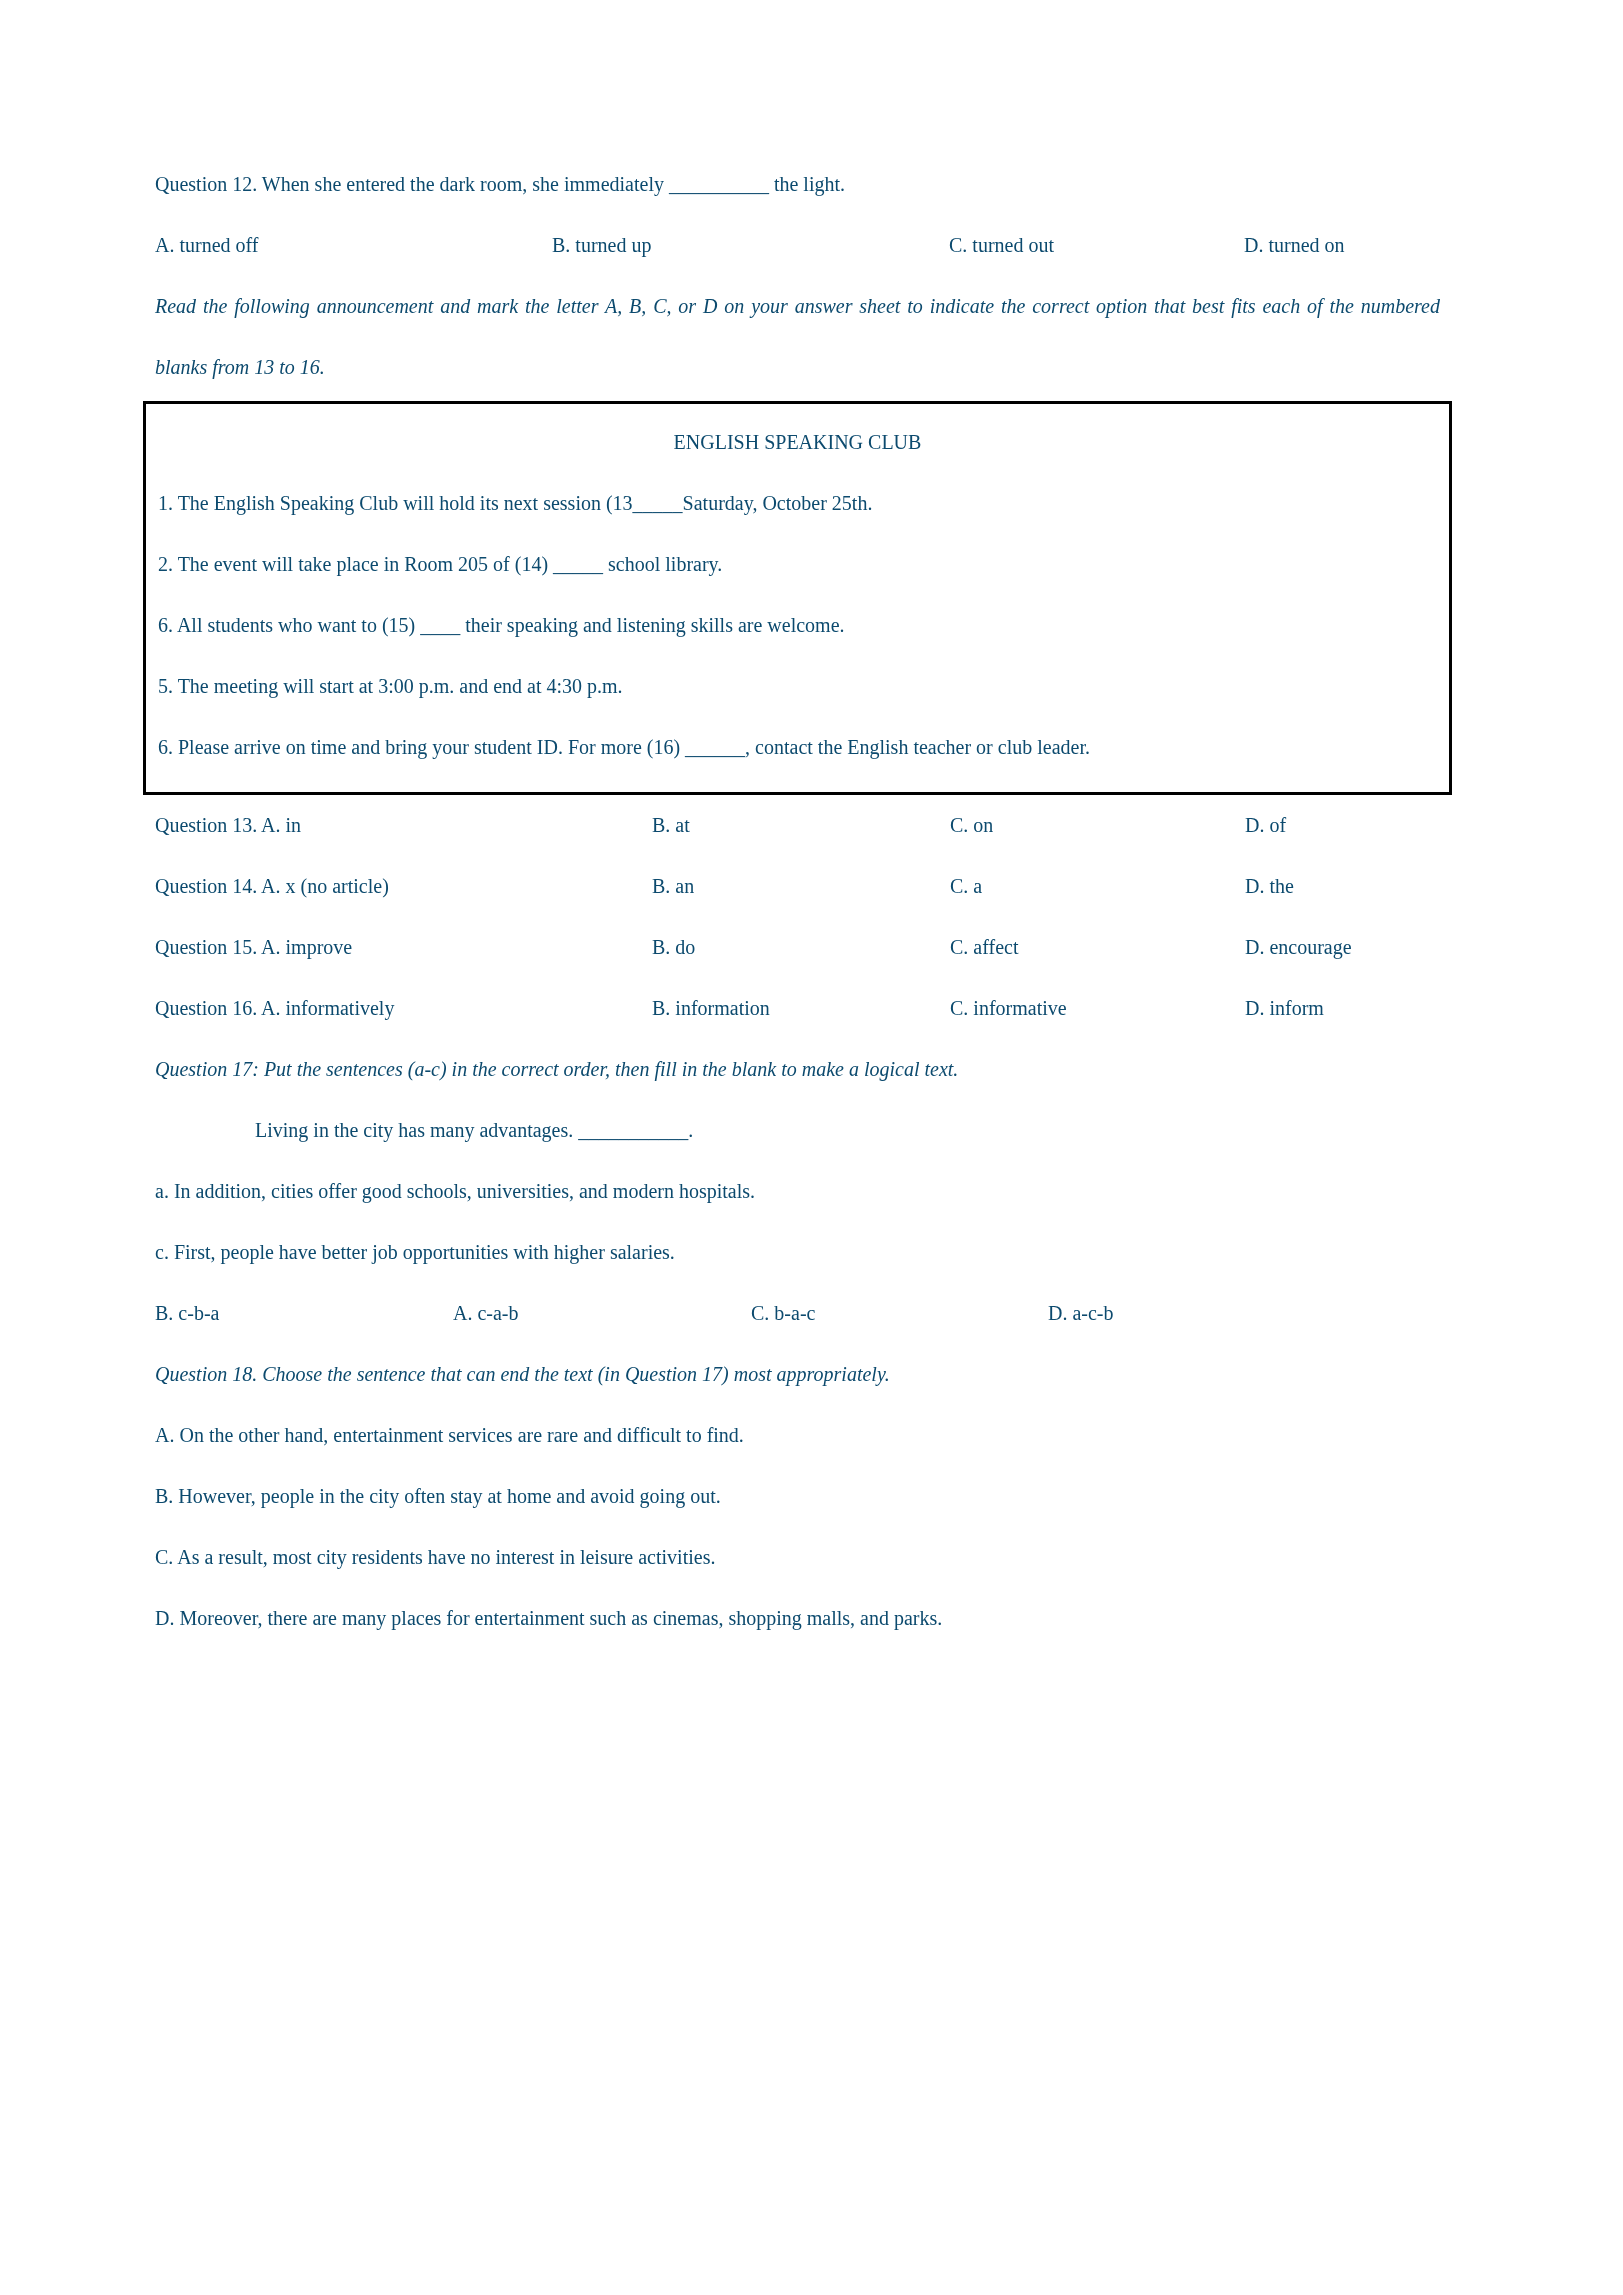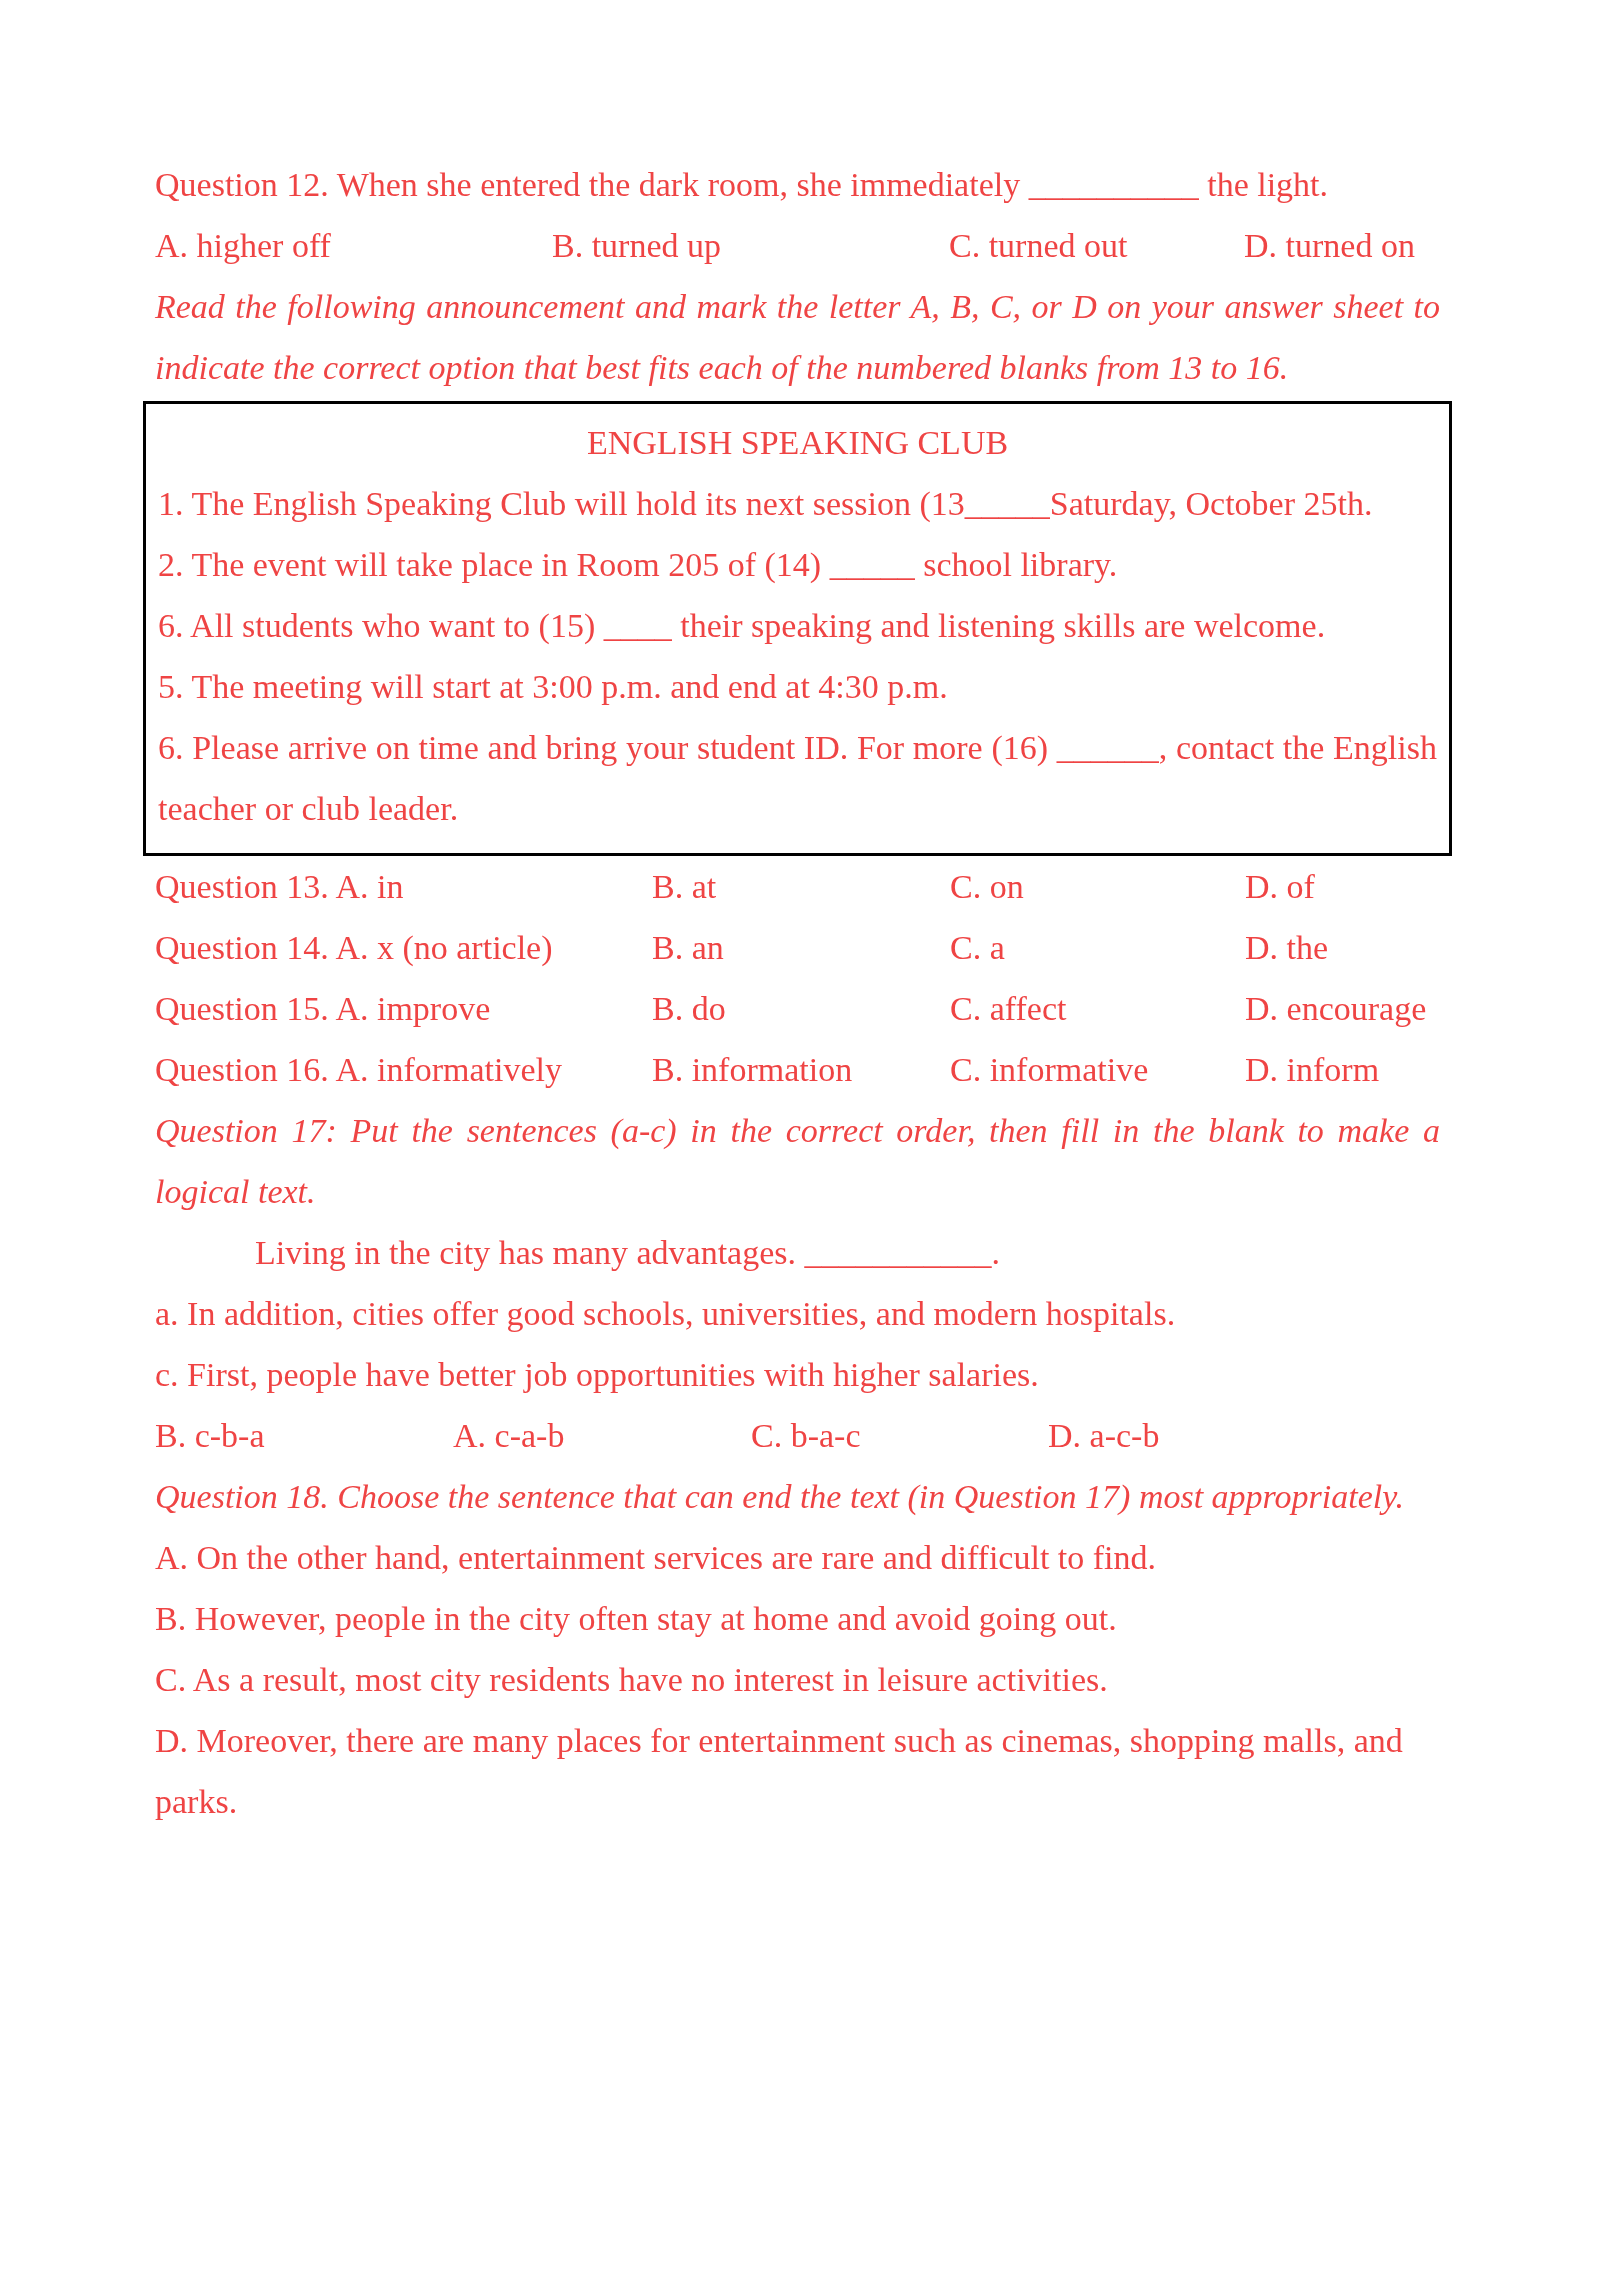--- a/index.html
+++ b/index.html
@@ -6,23 +6,23 @@
     margin: 0;
     padding: 0;
     background: #ffffff;
   }
   .page {
     position: relative;
     width: 1592px;
     min-height: 2295px;
     box-sizing: border-box;
     background: #ffffff;
-    color: #ef4444;
+    color: #0c4a6e;
     font-family: "Liberation Serif", serif;
-    font-size: 34px;
+    font-size: 20px;
     padding: 154px 152px 79px 155px;
   }
   p { margin: 0; }
   .line { line-height: 61px; }
   .bi {
     font-weight: normal;
     font-style: italic;
   }
   .justify { text-align: justify; }
   .center { text-align: center; }
@@ -44,21 +44,21 @@
     padding: 7.9px 11.8px 14px 11.8px;
   }
 </style>
 </head>
 <body>
 
 <div class="page">
 
   <p class="line">Question 12. When she entered the dark room, she immediately __________ the light.</p>
   <div class="opts-row opts-q12">
-    <span>A. higher off</span>
+    <span>A. turned off</span>
     <span>B. turned up</span>
     <span>C. turned out</span>
     <span>D. turned on</span>
   </div>
 
   <p class="line bi justify">Read the following announcement and mark the letter A, B, C, or D on your answer sheet to indicate the correct option that best fits each of the numbered blanks from 13 to 16.</p>
 
   <div class="box">
     <p class="line center">ENGLISH SPEAKING CLUB</p>
     <p class="line">1. The English Speaking Club will hold its next session (13_____Saturday, October 25th.</p>

